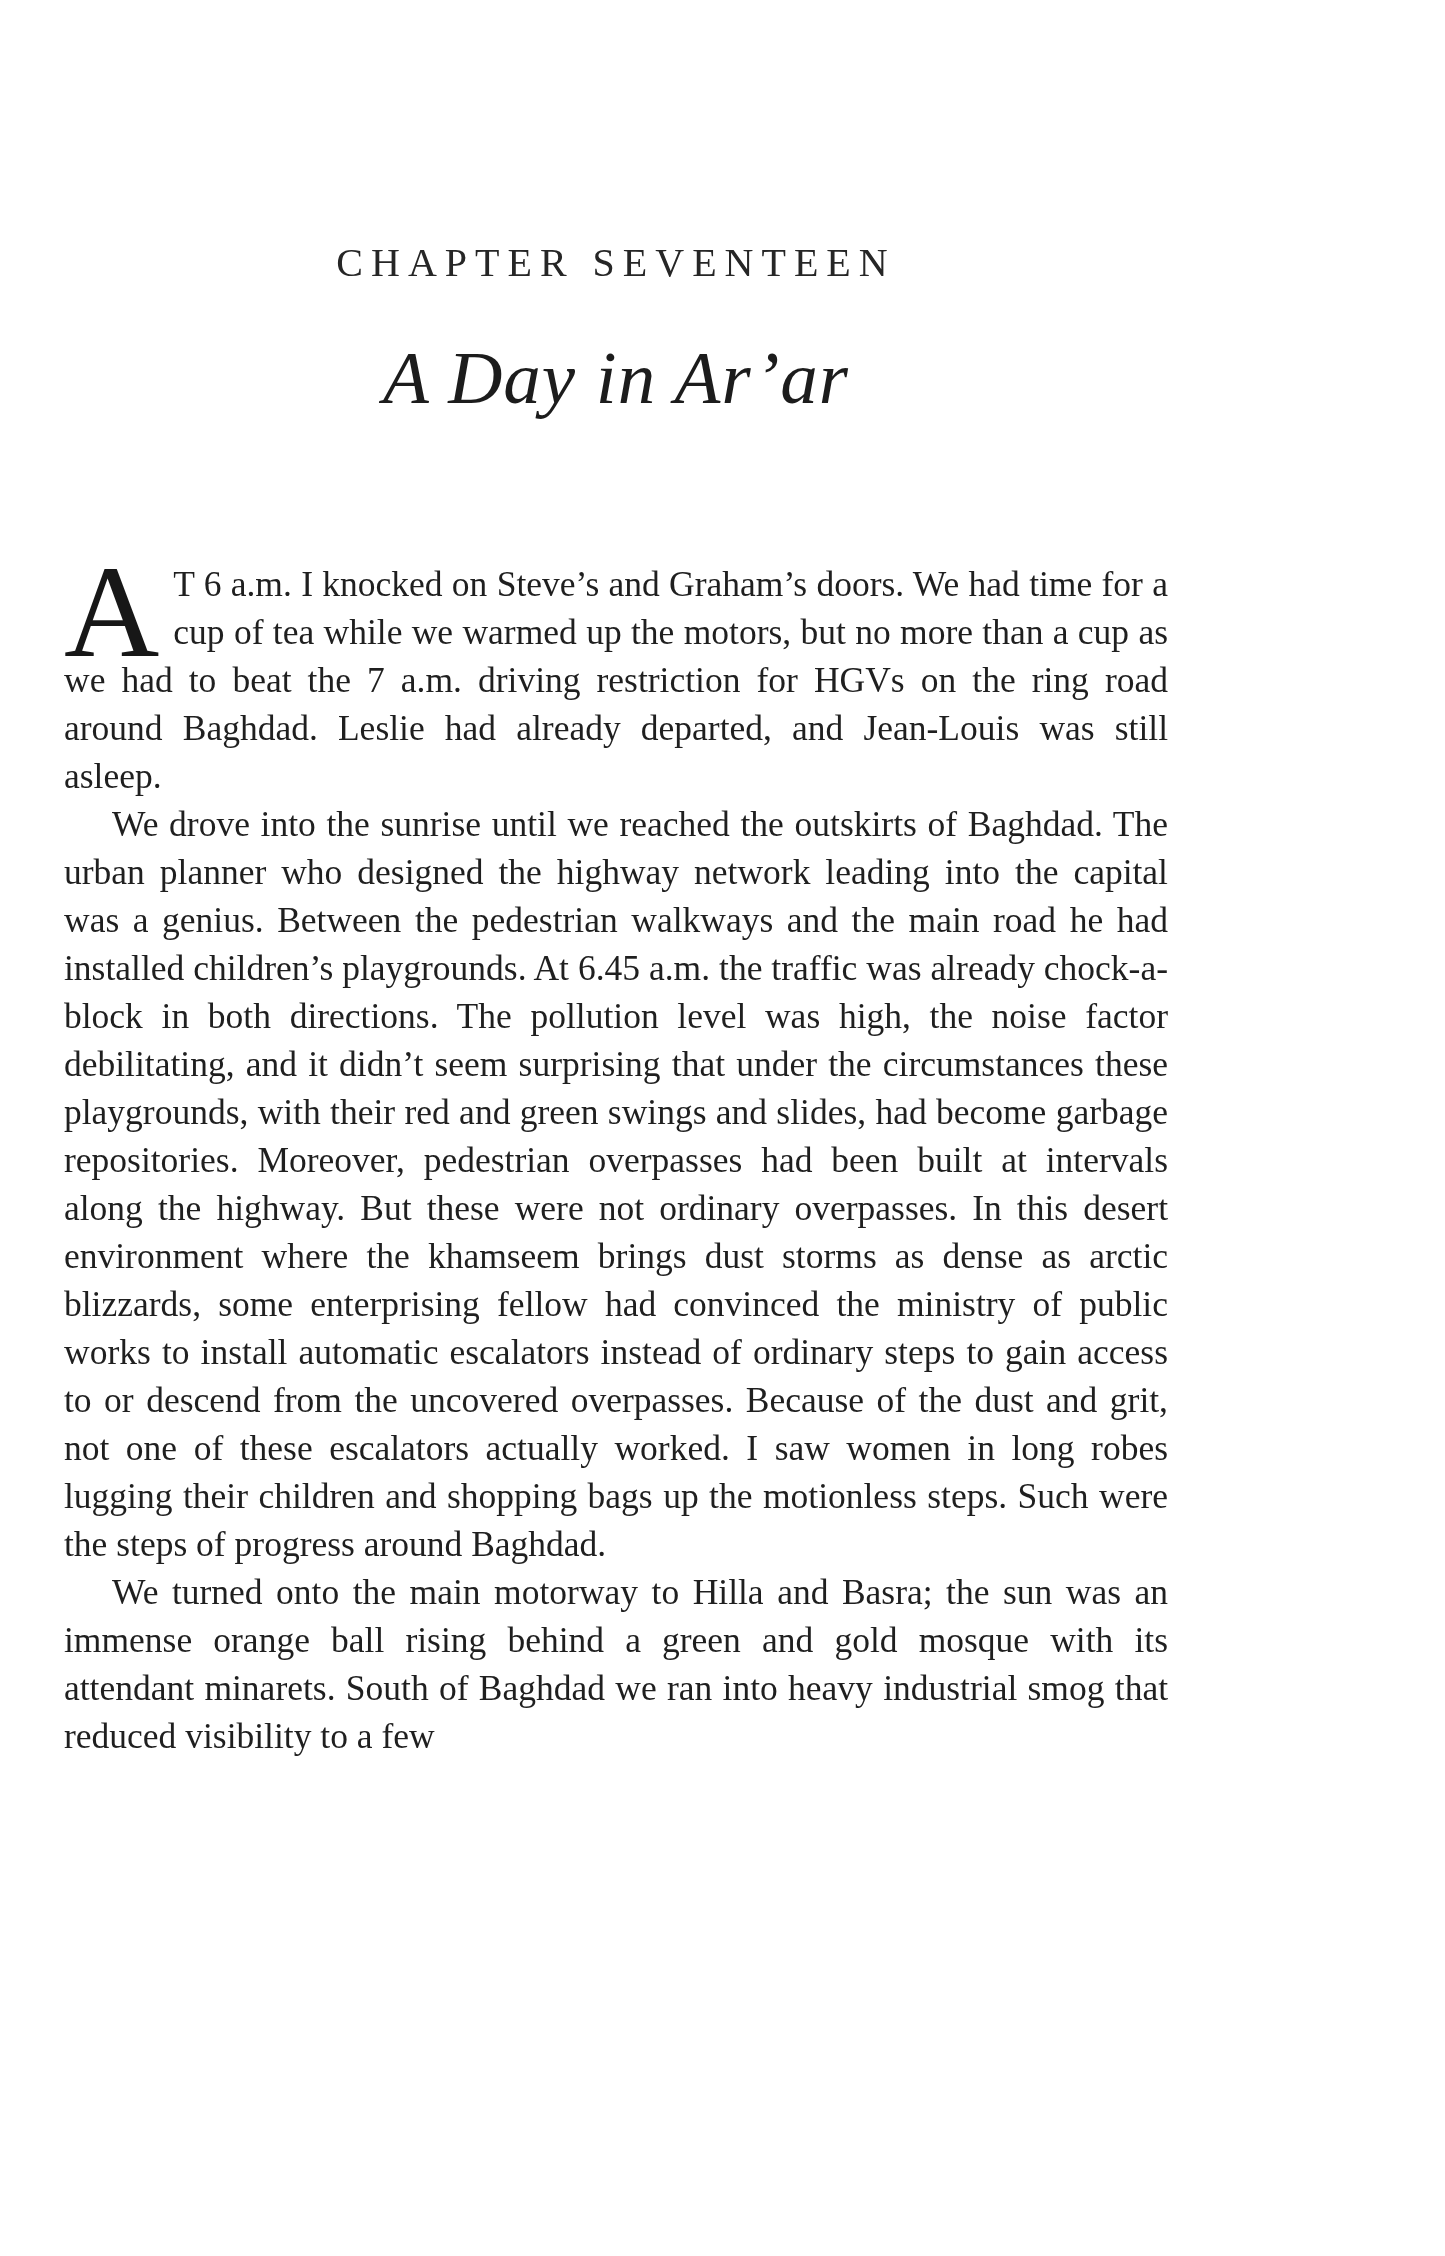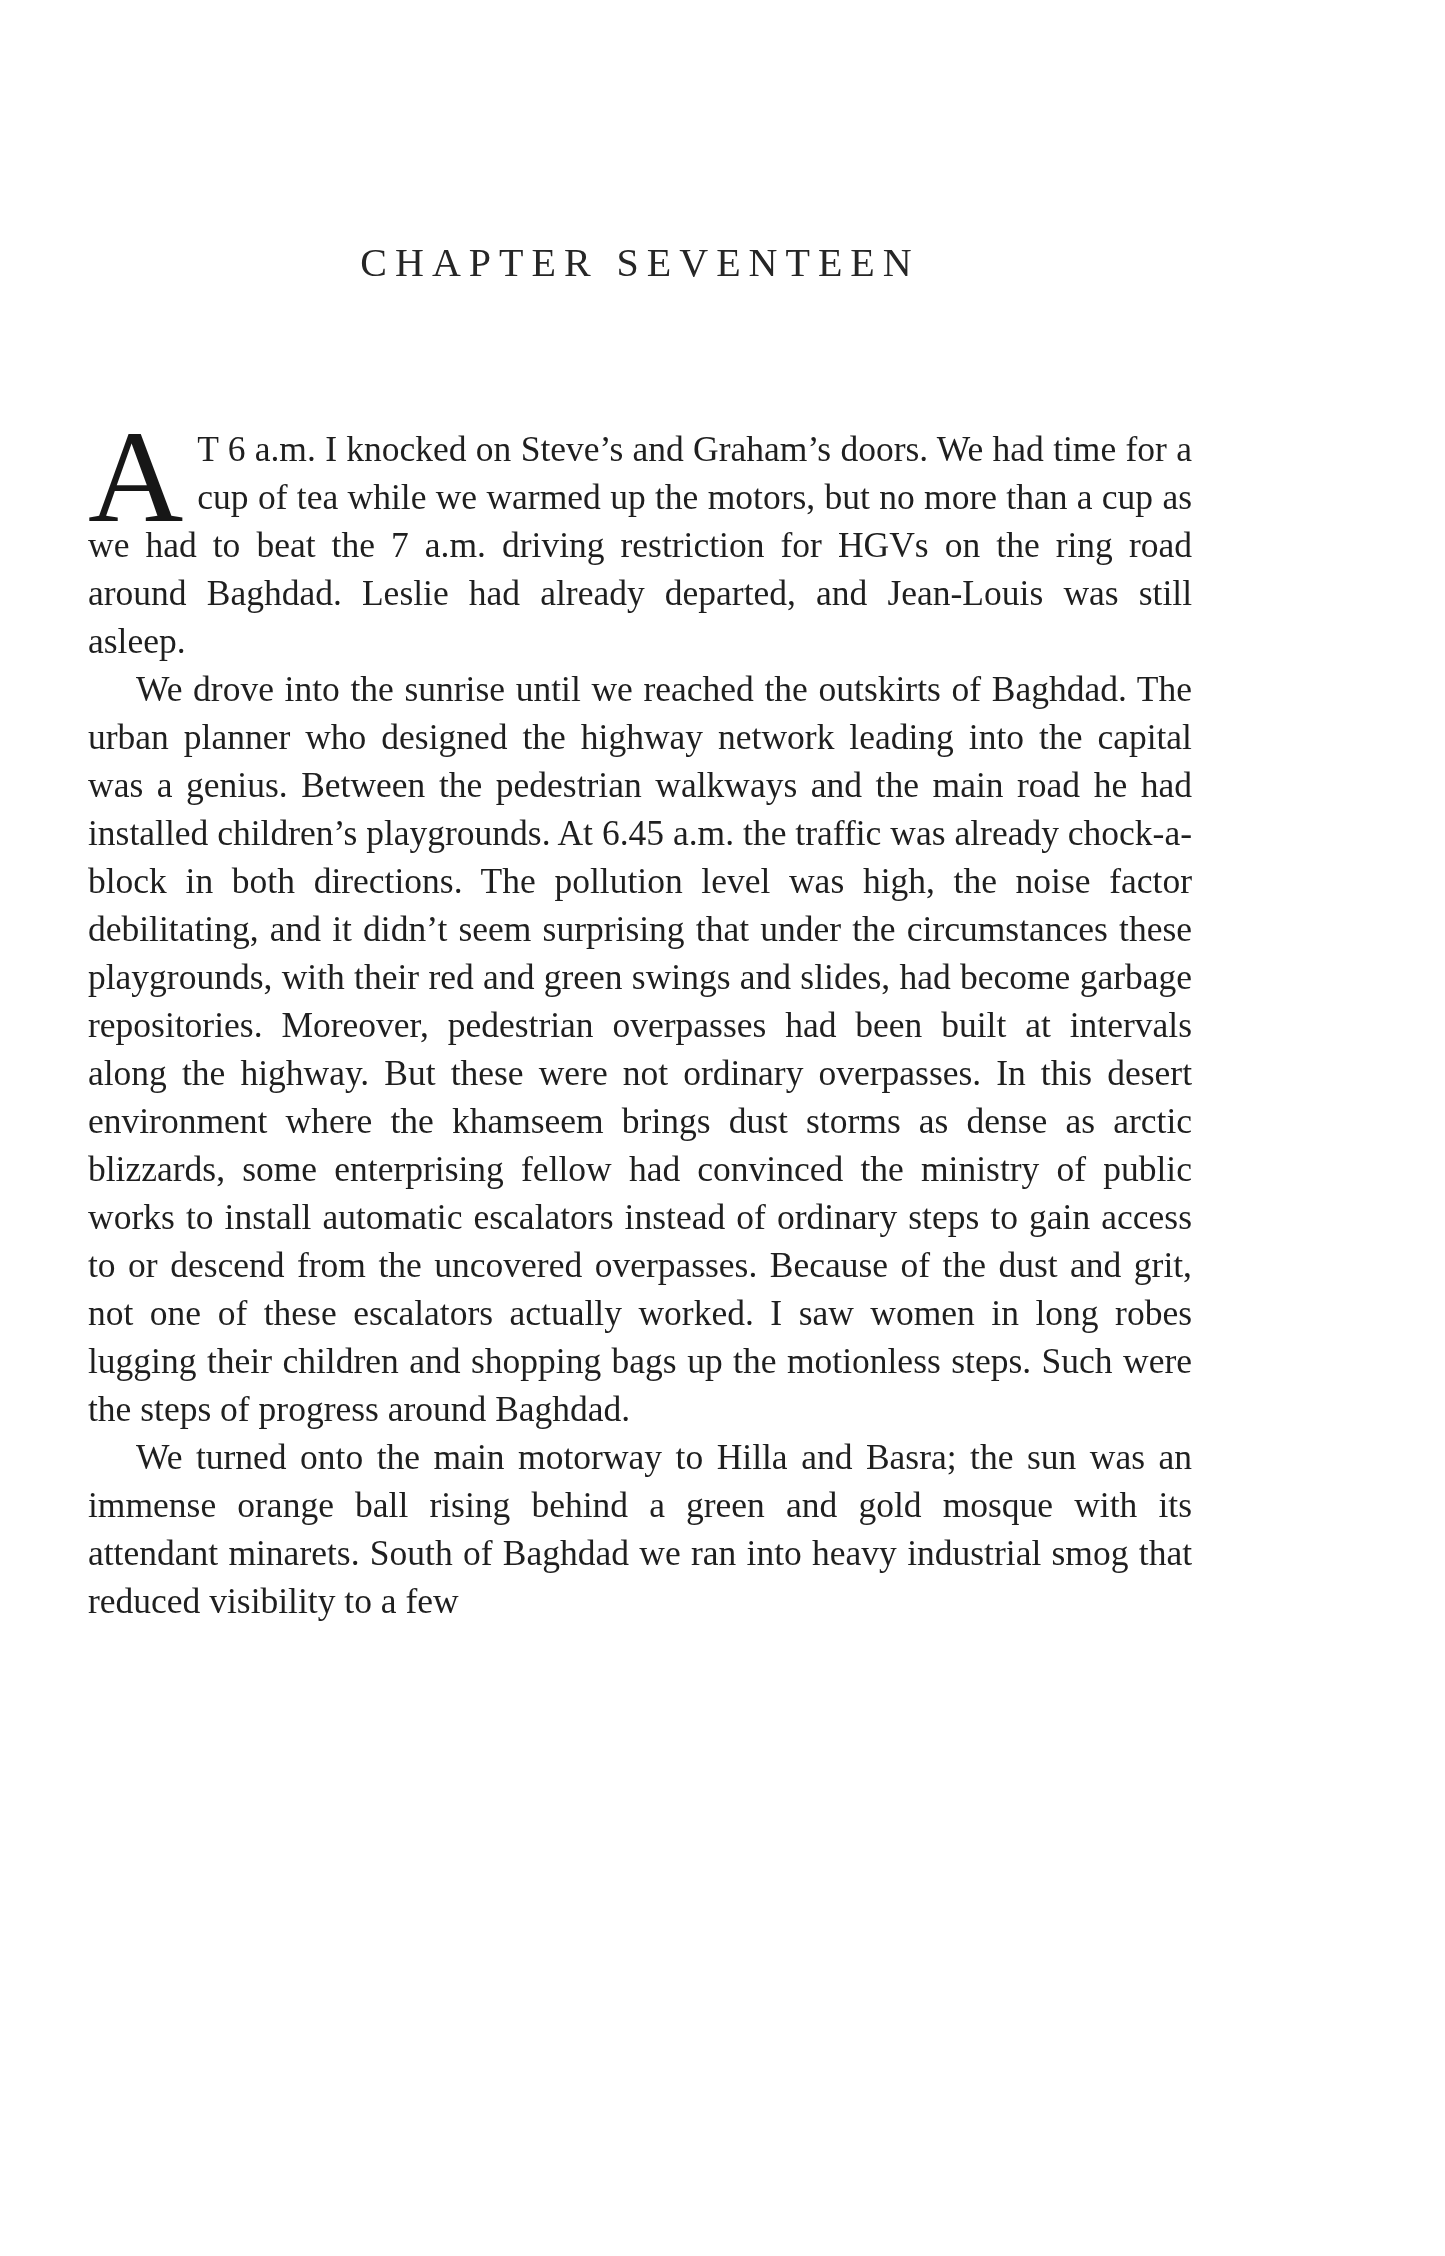--- a/index.html
+++ b/index.html
@@ -13,21 +13,21 @@
     height: 2256px;
     background: #ffffff;
     color: #1f1f1f;
     font-family: "Liberation Serif", serif;
     box-sizing: border-box;
     padding-top: 243px;
     overflow: hidden;
   }
   .column {
     width: 1104px;
-    margin-left: 88px;
+    margin-left: 64px;
   }
   .chapter-heading {
     text-align: center;
     font-size: 40px;
     line-height: 1;
     letter-spacing: 8px;
     color: #262626;
     white-space: nowrap;
   }
   .chapter-title {
@@ -70,19 +70,20 @@
     line-height: 1;
     color: #262626;
   }
 </style>
 </head>
 <body>
 
 <div class="page">
   <div class="column">
     <div class="chapter-heading">CHAPTER SEVENTEEN</div>
+    <h1 class="chapter-title">A Day in Ar’ar</h1>
     <div class="body-text" id="paragraphs">
         <p class=""><span class="drop-cap">A</span><span>T 6 a.m. I knocked on Steve’s and Graham’s doors. We had time for a cup of tea while we warmed up the motors, but no more than a cup as we had to beat the 7 a.m. driving restriction for HGVs on the ring road around Baghdad. Leslie had already departed, and Jean-Louis was still asleep.</span></p>
         <p class="indent"><span>We drove into the sunrise until we reached the outskirts of Baghdad. The urban planner who designed the highway network leading into the capital was a genius. Between the pedestrian walkways and the main road he had installed children’s playgrounds. At 6.45 a.m. the traffic was already chock-a-block in both directions. The pollution level was high, the noise factor debilitating, and it didn’t seem surprising that under the circumstances these playgrounds, with their red and green swings and slides, had become garbage repositories. Moreover, pedestrian overpasses had been built at intervals along the highway. But these were not ordinary overpasses. In this desert environment where the </span><span class="italic">khamseem</span><span> brings dust storms as dense as arctic blizzards, some enterprising fellow had convinced the ministry of public works to install automatic escalators instead of ordinary steps to gain access to or descend from the uncovered overpasses. Because of the dust and grit, not one of these escalators actually worked. I saw women in long robes lugging their children and shopping bags up the motionless steps. Such were the steps of progress around Baghdad.</span></p>
         <p class="indent"><span>We turned onto the main motorway to Hilla and Basra; the sun was an immense orange ball rising behind a green and gold mosque with its attendant minarets. South of Baghdad we ran into heavy industrial smog that reduced visibility to a few</span></p>
       </div>
   </div>
 </div>
 
 </body></html>

